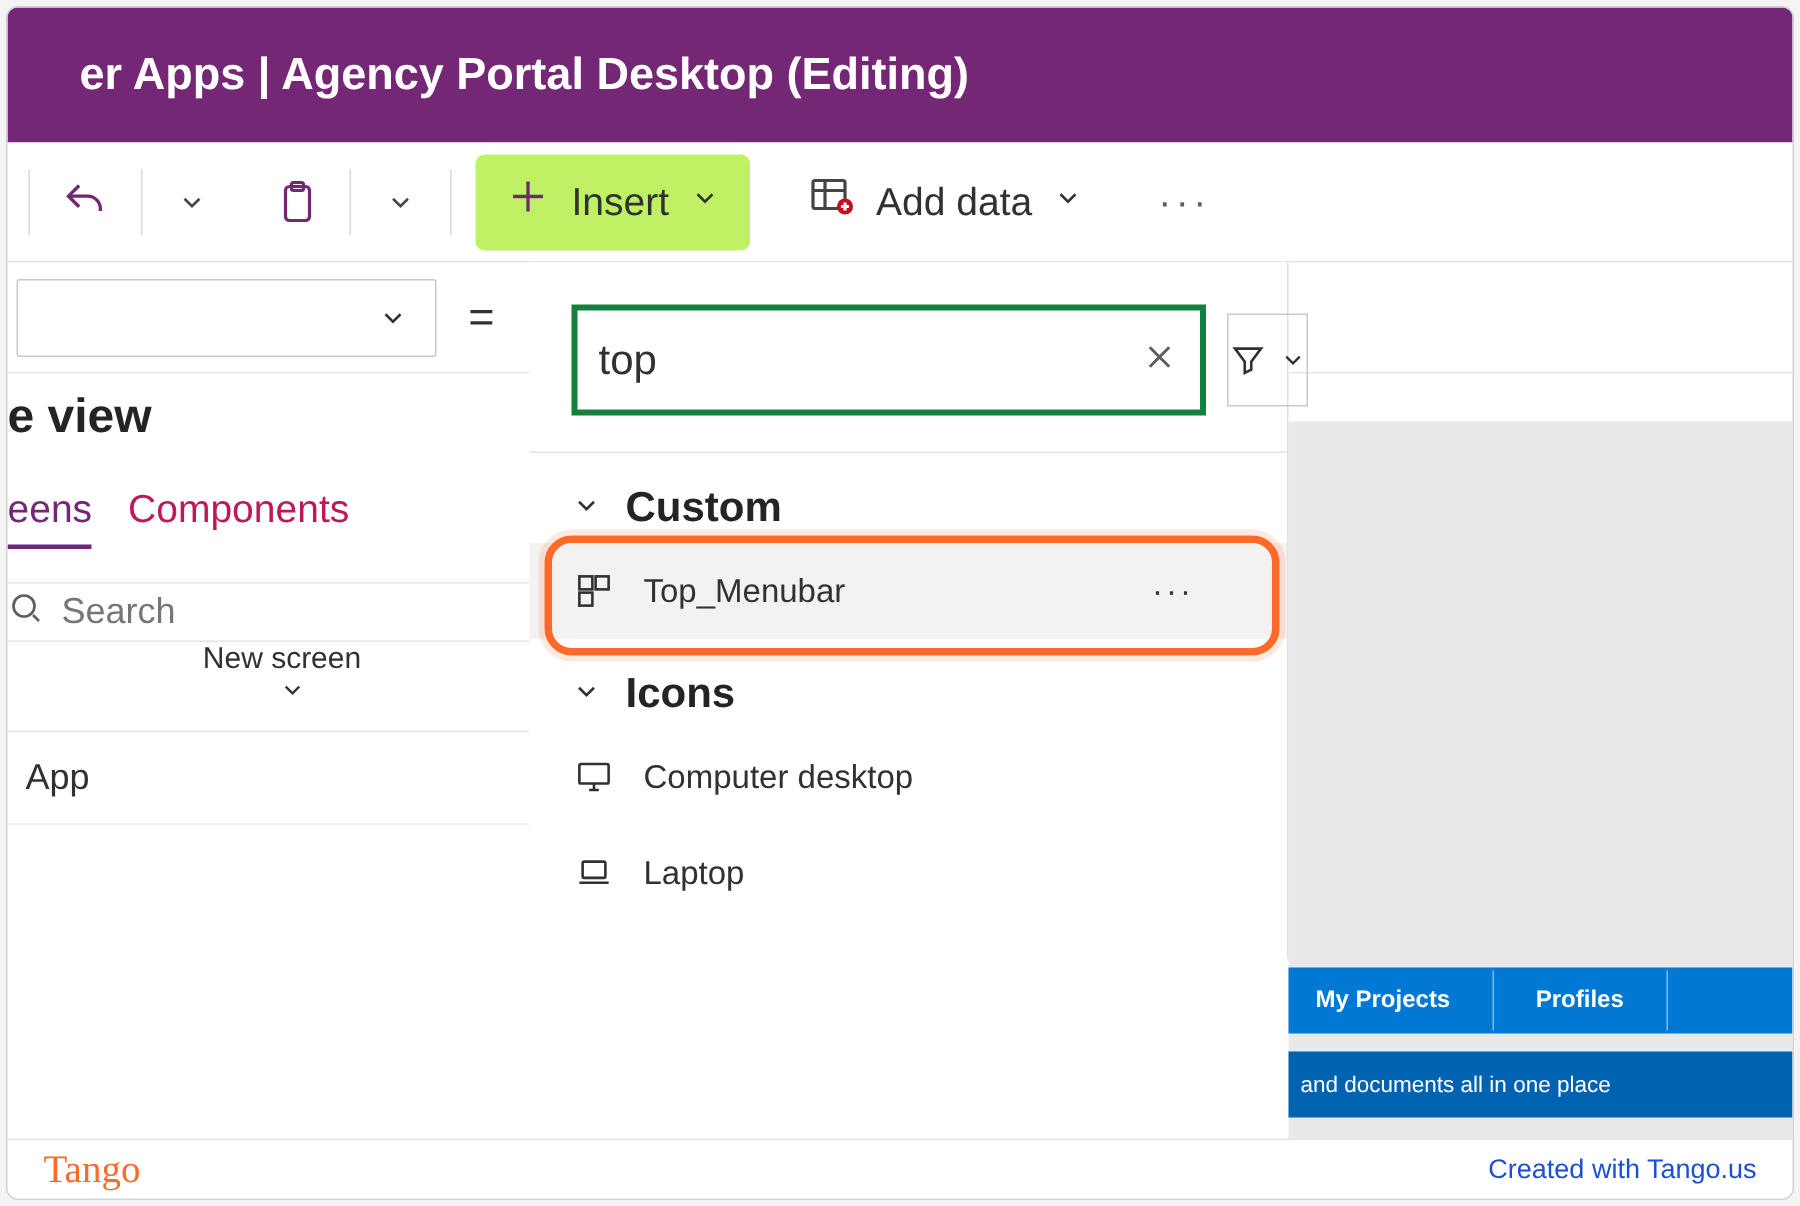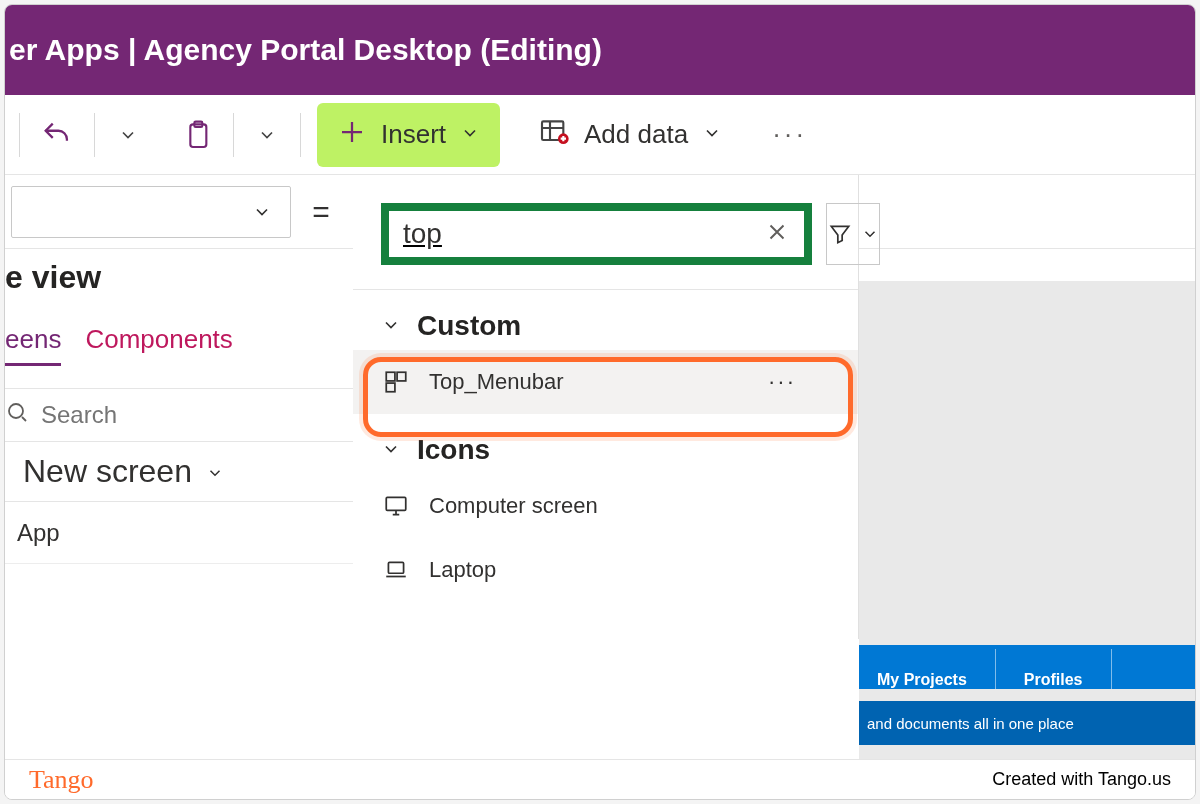--- a/index.html
+++ b/index.html
@@ -23,21 +23,21 @@
 .titlebar {
   background: #742774;
   color: #fff;
   height: 90px;
   display: flex;
   align-items: center;
   padding-left: 0;
   font-size: 30px;
   font-weight: 600;
 }
-.titlebar .txt { padding-left: 4px; }
+.titlebar .txt { padding-left: 4px; margin-left: 44px; }
 
 .toolbar {
   height: 80px;
   background: #fff;
   display: flex;
   align-items: center;
   border-bottom: 1px solid #e5e5e5;
   position: relative;
 }
 .sep {
@@ -112,44 +112,45 @@
   display: flex;
   gap: 24px;
   padding-left: 0;
   font-size: 26px;
 }
 .side-tab { color: #be185d; padding-bottom: 8px; }
 .side-tab.active { color: #742774; border-bottom: 3px solid #742774; }
 .search-row {
   display: flex;
   align-items: center;
-  height: 54px;
+  height: 40px;
   margin-top: 22px;
   padding-left: 0;
   border-top: 1px solid #e5e5e5;
   border-bottom: 1px solid #e5e5e5;
   color: #605e5c;
   font-size: 24px;
 }
 .search-row input {
   border: none;
   outline: none;
   font-size: 24px;
   color: #605e5c;
   background: transparent;
   width: 100%;
 }
 .newscreen-row {
   display: flex;
   align-items: center;
   height: 60px;
   padding-left: 18px;
-  font-size: 32px;
+  font-size: 20px;
   color: #323130;
   border-bottom: 1px solid #e5e5e5;
+  flex-direction: column;
 }
 .tree-row {
   display: flex;
   align-items: center;
   height: 62px;
   padding-left: 12px;
   font-size: 24px;
   color: #323130;
   border-bottom: 1px solid #ededed;
 }
@@ -167,26 +168,25 @@
   border-right: 1px solid #e0e0e0;
 }
 .insert-search-row {
   display: flex;
   align-items: center;
   gap: 14px;
   padding: 28px 22px 18px 28px;
 }
 .insert-search {
   flex: 1;
-  height: 62px;
-  border: 8px solid #15803d;
+  height: 74px;
+  border: 4px solid #15803d;
   display: flex;
   align-items: center;
   padding: 0 14px;
-  text-decoration: underline;
 }
 .insert-search input {
   flex: 1;
   border: none;
   outline: none;
   font-size: 28px;
   color: #323130;
   background: transparent;
 }
 .filter-btn {
@@ -248,21 +248,21 @@
   background: #e9e9e9;
 }
 .canvas .bar {
   position: absolute;
   left: 0; right: 0;
   top: 364px;
   height: 44px;
   background: #0078d4;
   color: #fff;
   display: flex;
-  align-items: flex-end;
+  align-items: center;
   font-size: 16px;
   font-weight: 600;
 }
 .canvas .bar .col { padding: 0 18px; }
 .canvas .bar .divv { width:1px; background: rgba(255,255,255,0.5); height: 40px; margin: 0 10px; }
 .canvas .strip {
   position: absolute;
   left: 0; right: 0;
   top: 420px;
   height: 44px;
@@ -284,21 +284,21 @@
   align-items: center;
   justify-content: space-between;
   padding: 0 24px;
   font-size: 18px;
 }
 .tango-logo {
   font-family: "Brush Script MT", cursive;
   font-size: 26px;
   color: #ff6a2b;
 }
-.footer .credit { color: #000000; text-align: right; }
+.footer .credit { color: #1d4ed8; text-align: right; }
 </style>
 </head>
 <body>
 
 <div class="frame">
 
   <div class="titlebar">
     <span class="txt">er Apps  |  Agency Portal Desktop (Editing)</span>
   </div>
 
@@ -451,21 +451,21 @@
       </span>
       <span>Icons</span>
     </div>
     <div class="item-row">
       <span class="item-ico">
         <svg width="26" height="26" viewBox="0 0 24 24" fill="none" stroke="#323130" stroke-width="1.6">
             <rect x="3" y="4" width="18" height="12" rx="1"></rect>
             <path d="M9 20h6M12 16v4"></path>
           </svg>
       </span>
-      <span>Computer screen</span>
+      <span>Computer desktop</span>
     </div>
     <div class="item-row">
       <span class="item-ico">
         <svg width="26" height="26" viewBox="0 0 24 24" fill="none" stroke="#323130" stroke-width="1.6">
             <rect x="5" y="5" width="14" height="10" rx="1"></rect>
             <path d="M3 18h18"></path>
           </svg>
       </span>
       <span>Laptop</span>
     </div>

